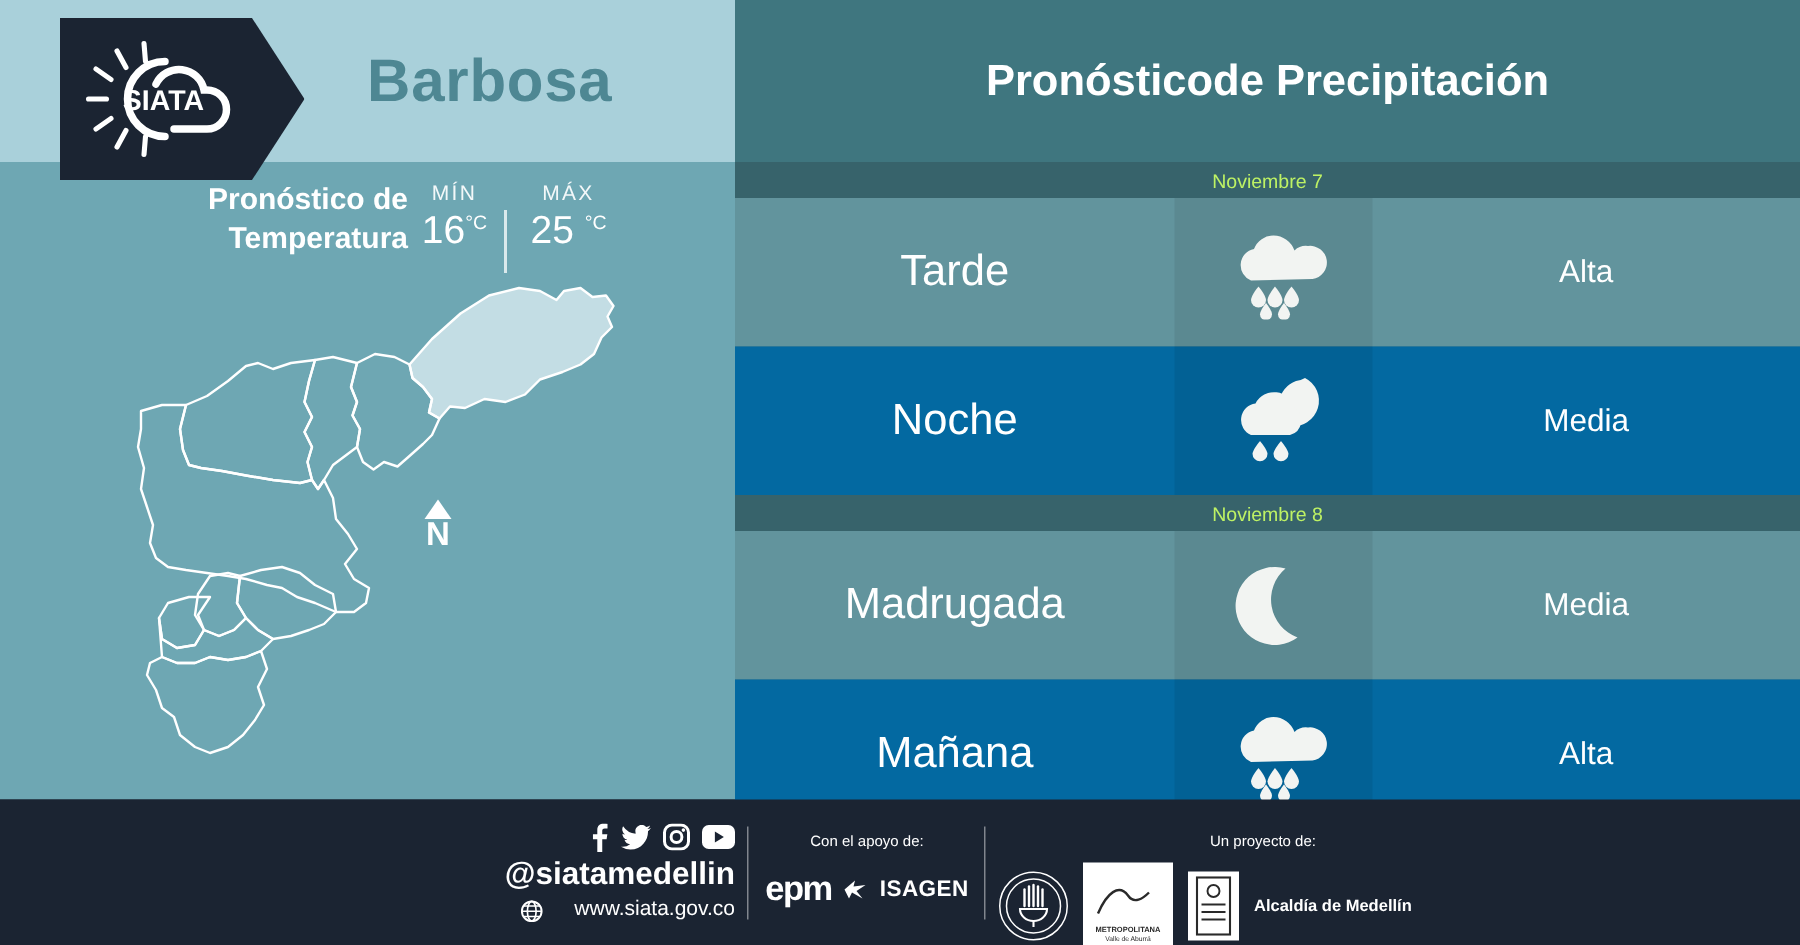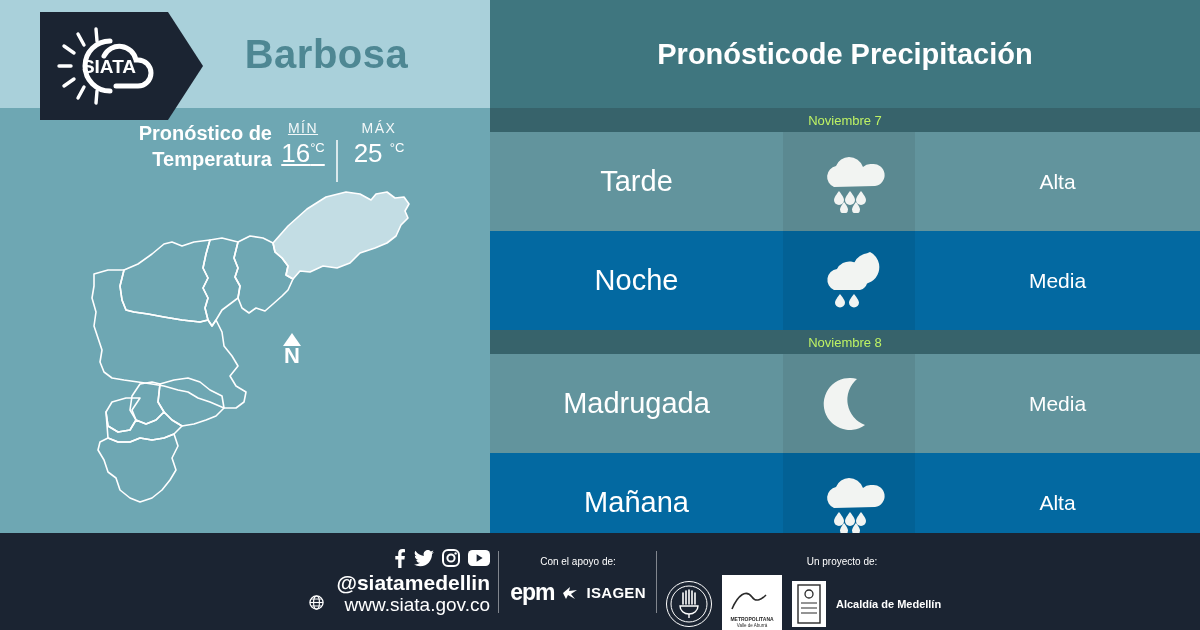--- a/index.html
+++ b/index.html
@@ -35,21 +35,21 @@
   #temp-block { position:absolute; left:0; top:118px; width:490px; height:70px; }
   #temp-label {
     position:absolute; left:62px; top:2px; width:210px;
     text-align:right; color:#ffffff; font-weight:bold;
     font-size:20px; line-height:26px;
   }
   .temp-col { position:absolute; top:2px; text-align:center; color:#ffffff; }
   .temp-cap { font-size:14px; letter-spacing:1.5px; opacity:.92; }
   .temp-val { font-size:26px; margin-top:2px; font-weight:300; }
   .temp-val sup { font-size:13px; vertical-align:super; }
-  #temp-min { left:274px; width:58px;text-decoration:underline; }
+  #temp-min { left:274px; width:58px; }
   #temp-max { left:344px; width:70px; }
   #temp-div {
     position:absolute; left:336px; top:22px; width:2px; height:42px;
     background:rgba(255,255,255,.75);
   }
 
   #map-wrap { position:absolute; left:60px; top:180px; width:420px; height:350px; }
   #map-wrap svg { width:100%; height:100%; display:block; }
   #north { position:absolute; left:277px; top:333px; width:30px; text-align:center; color:#fff; }
   #north .arrow {
@@ -92,21 +92,21 @@
   .cell-icon svg { display:block; }
 
   
   #footer {
     position:absolute; left:0; top:533px; width:1200px; height:97px;
     background:#1b2432; color:#ffffff;
   }
   #social { position:absolute; left:300px; top:14px; width:190px; text-align:right; }
   #social-icons { display:flex; gap:8px; justify-content:flex-end; align-items:center; height:22px; }
   #social-handle { font-size:21px; font-weight:bold; margin-top:1px; line-height:25px; }
-  #social-web { font-size:19px; display:flex; align-items:flex-start; justify-content:flex-end; gap:21px; line-height:20px; }
+  #social-web { font-size:14px; display:flex; align-items:flex-end; justify-content:flex-end; gap:21px; line-height:20px; }
   .fdiv { position:absolute; top:18px; width:1px; height:62px; background:rgba(255,255,255,.45); }
   #fdiv1 { left:498px; }
   #fdiv2 { left:656px; }
   #support { position:absolute; left:508px; top:22px; width:140px; text-align:center; }
   #support .cap { font-size:10px; line-height:14px; }
   #support .logos { display:flex; align-items:center; justify-content:center; gap:8px; margin-top:10px; }
   #project { position:absolute; left:666px; top:22px; width:300px; }
   #project .cap { font-size:10px; text-align:center; width:240px; margin-left:56px; line-height:14px; }
   #project .logos { display:flex; align-items:center; gap:10px; margin-top:6px; }
   .udea-seal {

